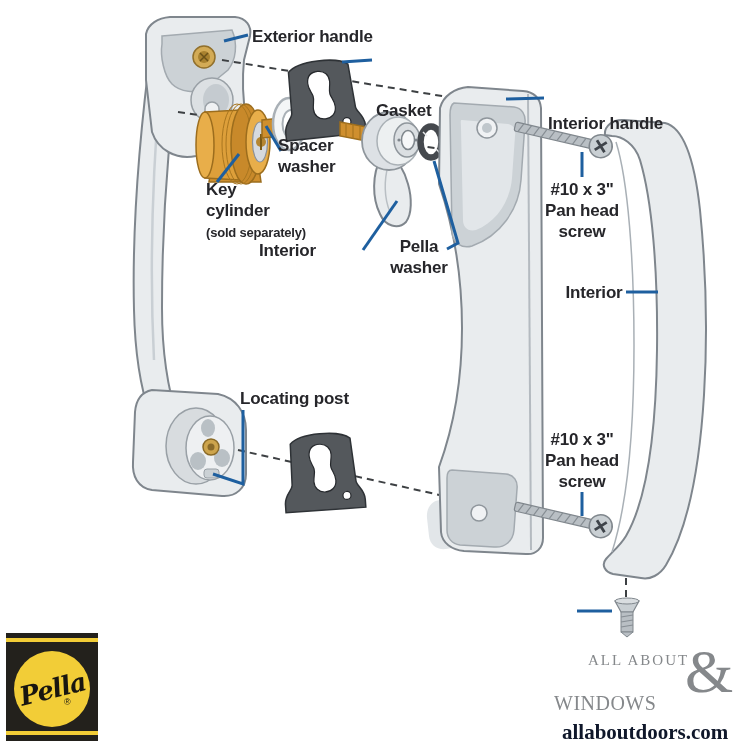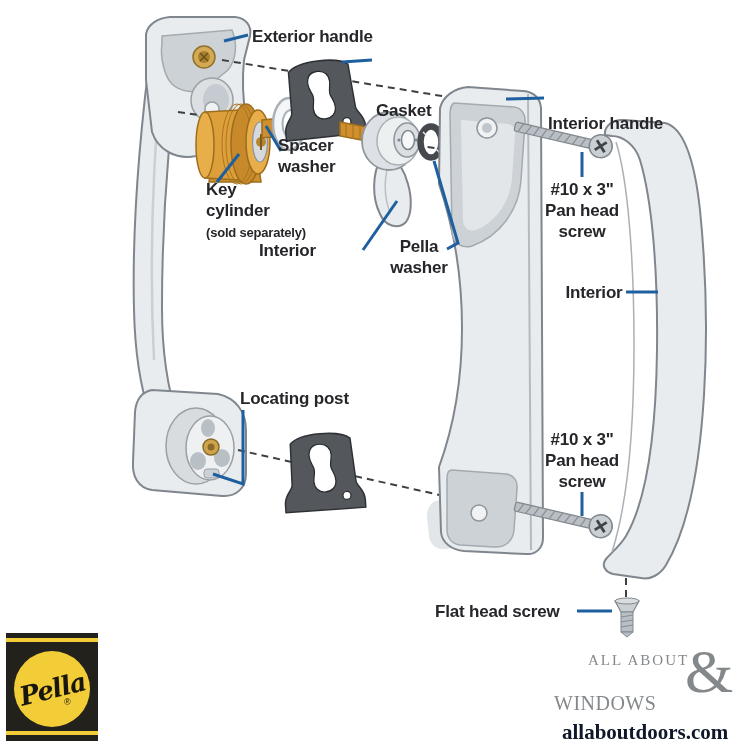--- a/index.html
+++ b/index.html
@@ -198,21 +198,20 @@
 </div>
 <div class="lbl ctr" style="left:536px;top:282px;width:116px;">
   <span>Interior</span>
 </div>
 <div class="lbl ctr" style="left:540px;top:429px;width:84px;">
   <span>#10 x 3"</span>
   <span>Pan head</span>
   <span>screw</span>
 </div>
 <div class="lbl" style="left:240px;top:388px;">Locating post</div>
-<div class="lbl" style="left:435px;top:601px;">Flat head screw</div>
 
 <div class="pella">
   <div class="stripe top"></div>
   <div class="stripe bot"></div>
   <div class="disc">
     <span class="word">Pella</span>
   </div>
   <span class="reg">®</span>
 </div>
 

